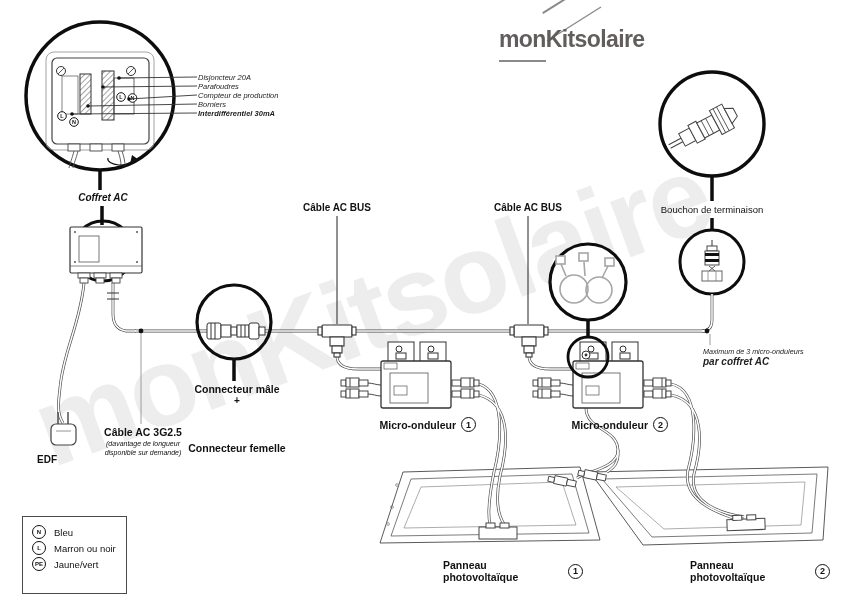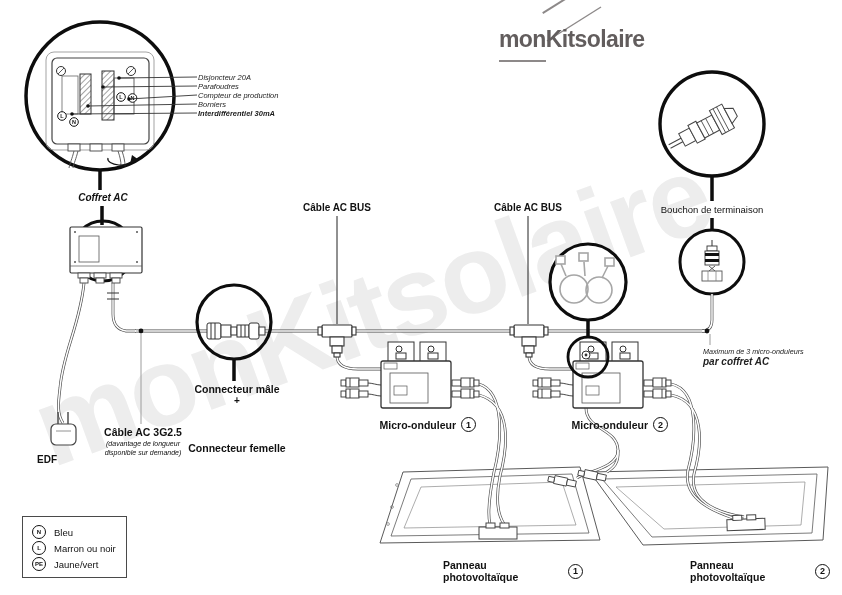--- a/index.html
+++ b/index.html
@@ -32,21 +32,21 @@
   #lbl-max1{left:703px;top:347px;font-size:7.2px;font-style:italic;color:#222;}
   #lbl-max2{left:703px;top:356px;font-size:10px;font-style:italic;font-weight:bold;color:#222;}
   .numrow{position:absolute;display:flex;align-items:center;justify-content:flex-end;gap:5px;
     font-size:10.5px;font-weight:bold;color:#111;}
   #row-micro1{left:356px;width:120px;top:417px;}
   #row-micro2{left:548px;width:120px;top:417px;}
   #row-pan1{left:443px;width:140px;top:559px;}
   #row-pan2{left:690px;width:140px;top:559px;}
   .numcircle{display:inline-flex;width:13px;height:13px;border:1.4px solid #111;border-radius:50%;
     align-items:center;justify-content:center;font-size:9px;font-weight:bold;flex:none;}
-  #legend{position:absolute;left:22px;top:516px;width:105px;height:62px;border:1.5px solid #4a4a4a;
+  #legend{position:absolute;left:22px;top:516px;width:105px;height:78px;border:1.5px solid #4a4a4a;
     box-sizing:border-box;padding:7px 0 0 9px;}
   .leg-row{display:flex;align-items:center;gap:8px;height:16px;}
   .leg-sym{display:inline-flex;width:12px;height:12px;border:1.3px solid #111;border-radius:50%;
     align-items:center;justify-content:center;font-size:6px;font-weight:bold;flex:none;color:#111;}
   .leg-txt{font-size:9.5px;color:#111;}
 </style>
 </head>
 <body>
 
 <div id="stage">

